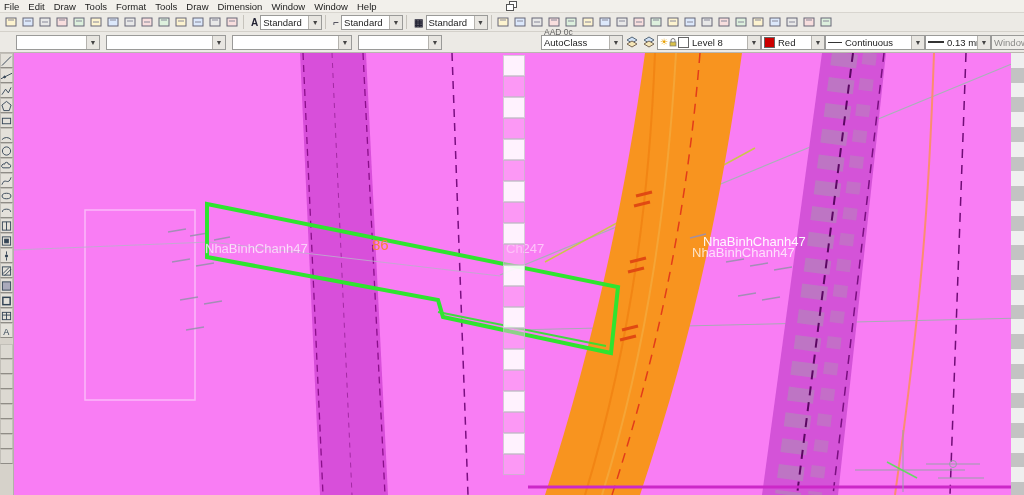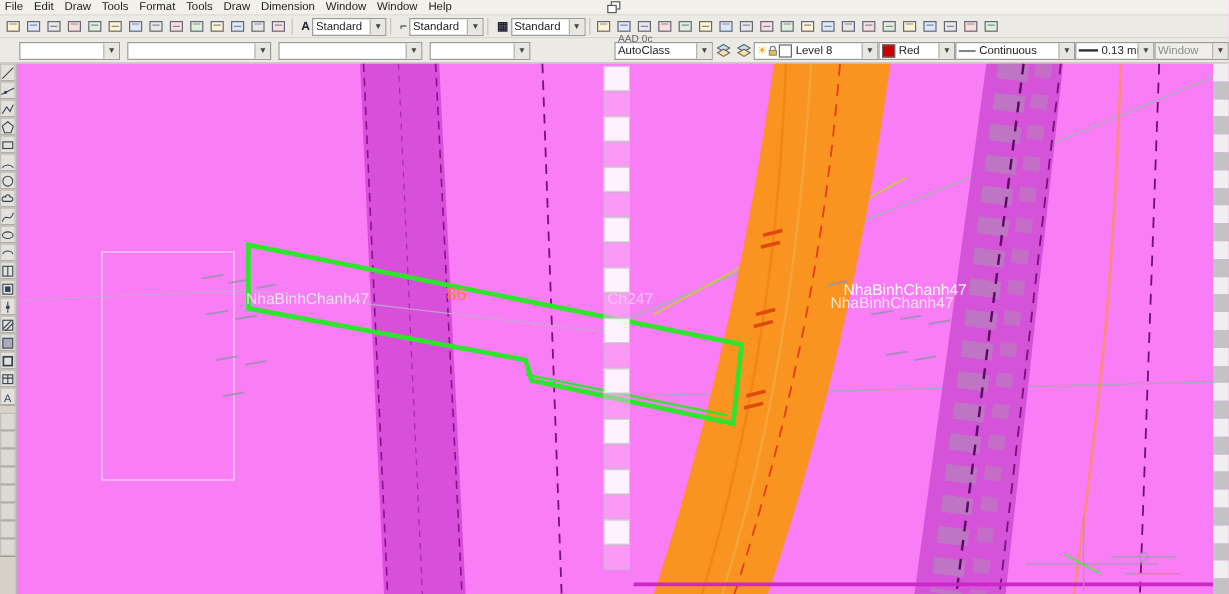--- a/index.html
+++ b/index.html
@@ -6,21 +6,21 @@
   body{
     width:1024px;height:495px;position:relative;overflow:hidden;
     font-family:"Liberation Sans", sans-serif;
     background:#edebe6;
     -webkit-font-smoothing:antialiased;
   }
   
   .menubar{
     position:absolute;left:0;top:0;width:1024px;height:13px;
     background:#f2f0eb;border-bottom:1px solid #d8d5cf;
-    display:flex;align-items:flex-start;gap:9px;padding-left:4px;box-sizing:border-box;
+    display:flex;align-items:center;gap:9px;padding-left:4px;box-sizing:border-box;
     font-size:9.5px;color:#1c1c1c;white-space:nowrap;
   }
   .menubar span{cursor:default;}
   .restore-win{position:absolute;left:506px;top:1px;width:11px;height:10px;}
   .restore-win i{position:absolute;border:1px solid #555;background:#fff;display:block;}
   .restore-win i.b1{left:3px;top:0;width:6px;height:5px;}
   .restore-win i.b2{left:0;top:3px;width:6px;height:5px;}
   .toolrow1{
     position:absolute;left:0;top:13px;width:1024px;height:19px;
     background:#eceae5;border-bottom:1px solid #d4d1ca;
@@ -348,21 +348,21 @@
       <span class="combo" style="width: 120px;">
         <span></span>
         <span class="arrow">▼</span>
       </span>
       <span class="combo" style="width: 84px;">
         <span></span>
         <span class="arrow">▼</span>
       </span>
     </span>
   <span style="flex:0 0 auto;width:70px;"></span>
-  <span class="combo" style="width:82px;overflow:visible;">
+  <span class="combo" style="width:82px;overflow:visible;margin-left:29px;">
     <span class="objclass-overlay">AAD 0c</span>
     <span>AutoClass</span>
     <span class="arrow">▼</span>
   </span>
   <span style="width:3px"></span>
   <span id="layer-tool-btns" style="display:inline-flex;">
       <button class="tbtn">
         <svg width="12" height="12" viewBox="0 0 12 12">
           <polygon points="6,1 11,4 6,7 1,4" fill="#cfe0f5" stroke="#567"></polygon>
           <polygon points="6,5 11,8 6,11 1,8" fill="#f5e6b8" stroke="#765"></polygon>

